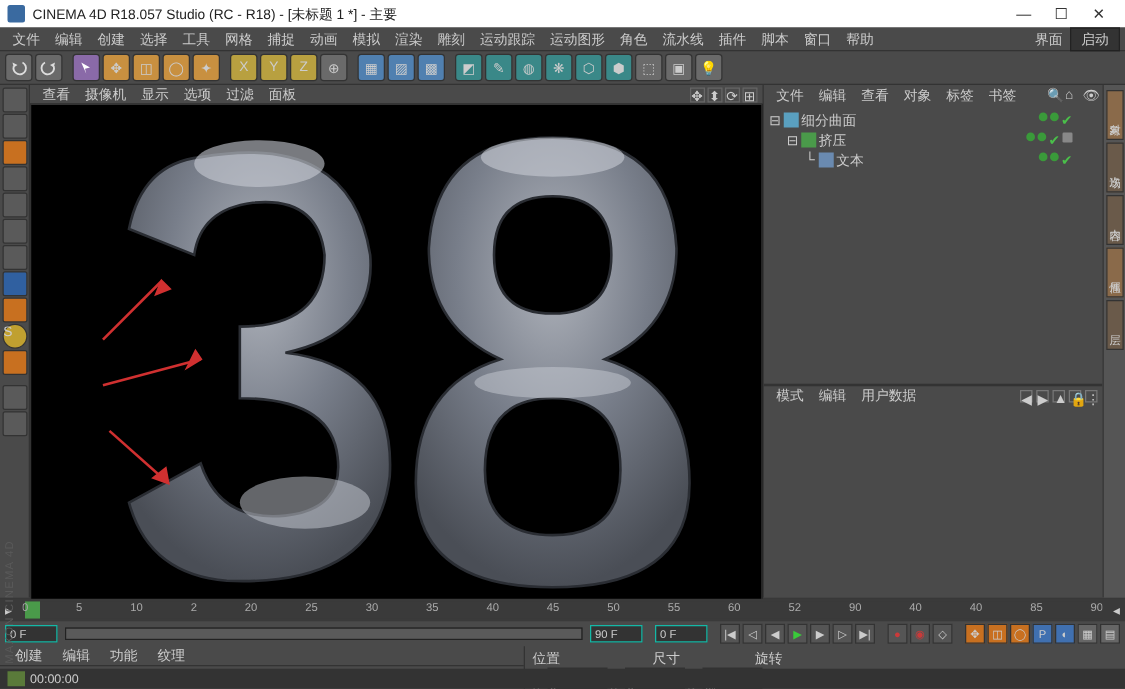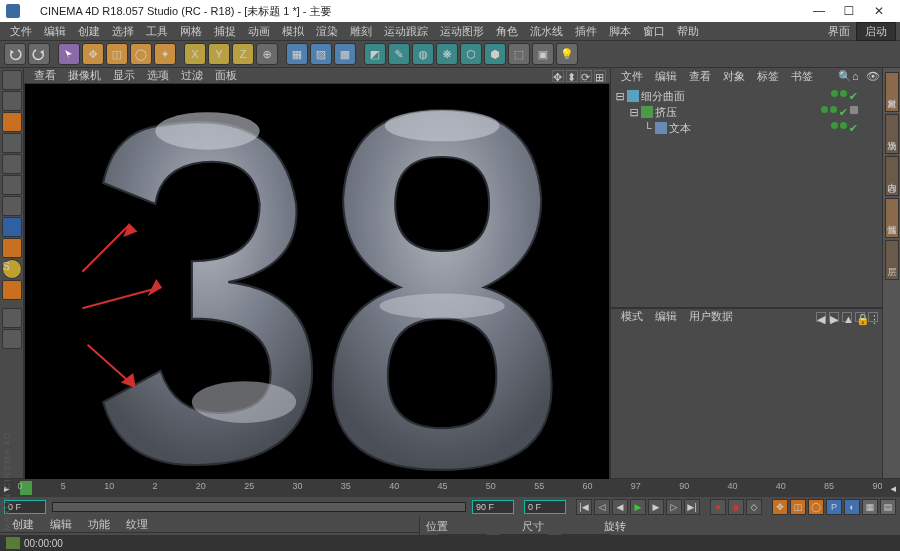--- a/index.html
+++ b/index.html
@@ -1,18 +1,18 @@
 <!DOCTYPE html>
 <html><head>
 <meta charset="utf-8">
 <style>
 * { margin:0; padding:0; box-sizing:border-box; font-family:"Microsoft YaHei",Arial,sans-serif; font-size:11px; color:#ccc; }
 body { background:#4a4a4a; width:900px; height:551px; overflow:hidden; position:relative; }
 .titlebar { height:22px; background:#fff; display:flex; align-items:center; padding:0 6px; color:#222; }
-.titlebar .title { flex:1; font-size:11px; color:#222;margin-left:14px; }
+.titlebar .title { flex:1; font-size:11px; color:#222; }
 .titlebar .winbtn { width:30px; height:22px; display:flex; align-items:center; justify-content:center; color:#333; font-size:12px; }
 .menubar { height:18px; background:#4a4a4a; display:flex; align-items:center; padding:0 4px; gap:0; }
 .menubar span { padding:0 6px; font-size:11px; color:#ccc; }
 .toolbar { height:28px; background:#4a4a4a; display:flex; align-items:center; padding:0 4px; gap:2px; border-top:1px solid #333; border-bottom:1px solid #333; }
 .tbtn { width:22px; height:22px; border:1px solid #333; border-radius:3px; display:flex; align-items:center; justify-content:center; background:#5a5a5a; }
 .tbtn.purple { background:#8a6aa8; }
 .tbtn.orange { background:#c89040; }
 .tbtn.yellow { background:#b8a040; }
 .tbtn.blue { background:#5080b0; }
 .tbtn.teal { background:#3a8888; }
@@ -319,21 +319,21 @@
         <span class="tick">2</span>
         <span class="tick">20</span>
         <span class="tick">25</span>
         <span class="tick">30</span>
         <span class="tick">35</span>
         <span class="tick">40</span>
         <span class="tick">45</span>
         <span class="tick">50</span>
         <span class="tick">55</span>
         <span class="tick">60</span>
-        <span class="tick">97</span>
+        <span class="tick">52</span>
         <span class="tick">90</span>
         <span class="tick">40</span>
         <span class="tick">40</span>
         <span class="tick">85</span>
         <span class="tick">90</span>
       </div>
     </div>
     <span>◂</span>
   </div>
   <div class="playbar">

